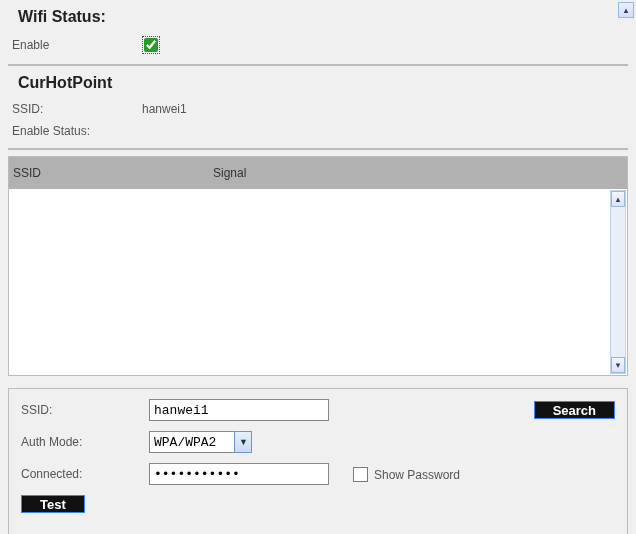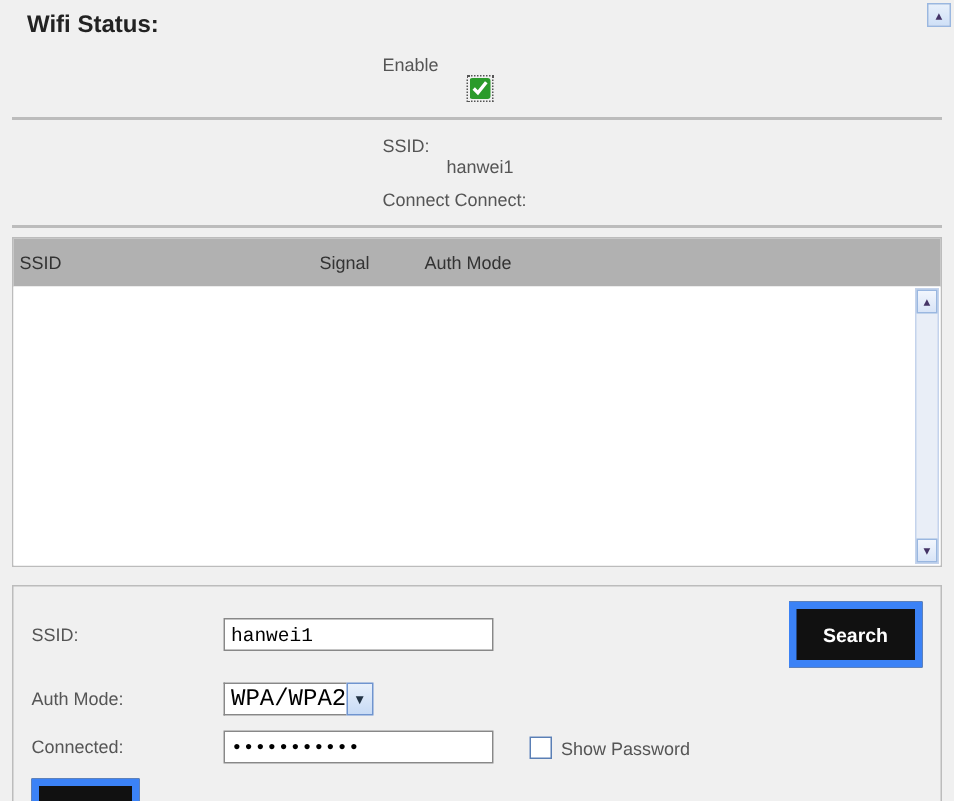--- a/index.html
+++ b/index.html
@@ -31,21 +31,20 @@
     font-weight: bold;
     color: #222;
     padding: 2px 0 6px 10px;
     font-size: 16px;
   }
   .row {
     display: flex;
     align-items: center;
     padding: 4px 0 4px 4px;
     color: #555;
-    flex-direction: column;
   }
   .row .label {
     width: 130px;
   }
   .row .value {
     flex: 1;
   }
   .hr {
     border: none;
     border-top: 2px solid #bcbcbc;
@@ -140,39 +139,39 @@
   .select-wrap {
     display: inline-flex;
     align-items: stretch;
     height: 22px;
   }
   .select-display {
     border: 1px solid #888;
     border-right: none;
     background: #fff;
     font-family: "Courier New", monospace;
-    font-size: 16px;
-    padding: 1px 0 1px 4px;
+    font-size: 13px;
+    padding: 1px 18px 1px 4px;
     min-width: 66px;
     display: flex; align-items: center;
     color: #000;
   }
   .select-btn {
     width: 18px;
     border: 1px solid #6f94cf;
     background: linear-gradient(#e8f0fb,#c8dbf5);
     display: flex; align-items: center; justify-content: center;
     color: #234; font-size: 9px;
     cursor: pointer;
   }
   .btn {
     background: #111;
     color: #fff;
-    border: 5px solid #3b82f6;
-    height: 44px;
+    border: 1px solid #3b82f6;
+    height: 18px;
     padding: 0 18px;
     font-size: 13px;
     font-weight: bold;
     cursor: pointer;
   }
   .btn.search {
     float: right;
   }
   .showpw-chk {
     width: 15px; height: 15px;
@@ -198,35 +197,35 @@
     <div class="label">Enable</div>
     <div class="value">
       <span class="checkbox-wrap">
         <input type="checkbox" class="big" checked="" style="">
       </span>
     </div>
   </div>
 
   <hr class="hr">
 
+  <div class="section-title">CurHotPoint</div>
   <div class="row">
     <div class="label">SSID:</div>
     <div class="value">hanwei1</div>
   </div>
   <div class="row">
-    <div class="label">Connect Connect:</div>
+    <div class="label">Enable Status:</div>
   </div>
 
   <hr class="hr">
 
   <div class="list-panel">
     <div class="list-header">
       <div class="col-ssid">SSID</div>
       <div class="col-signal">Signal</div>
-      <div class="col-auth">Auth Mode</div>
     </div>
     <div class="list-body">
       <div class="list-scroll">
         <div class="sbtn">▴</div>
         <div class="sbtn">▾</div>
       </div>
     </div>
   </div>
 
   <div class="form-panel">

